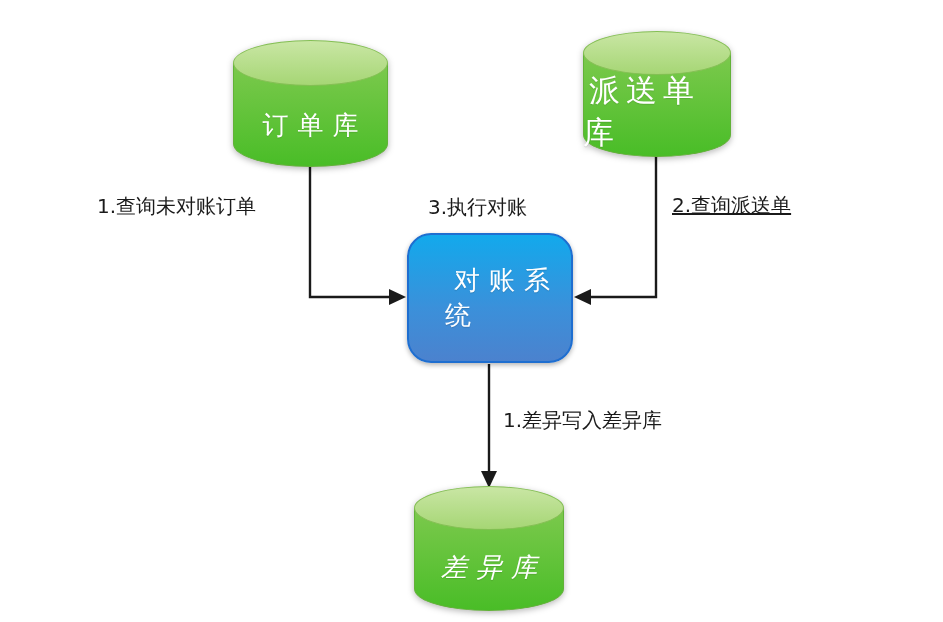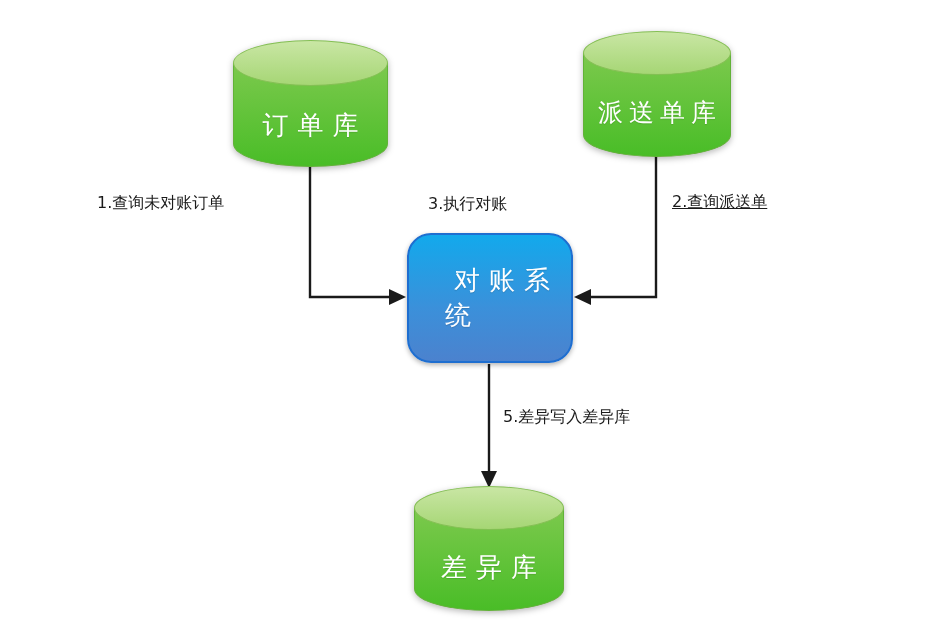--- a/index.html
+++ b/index.html
@@ -53,24 +53,24 @@
   
   .cyl-order { left:233px; top:40px; width:155px; height:127px; }
   .cyl-order .cyl-top { height:46px; }
   .cyl-order .cyl-body { top:23px; border-radius:0 0 50% 50% / 0 0 23px 23px; }
   .cyl-order .cyl-label { top:58px; bottom:14px; }
 
   
   .cyl-delivery { left:583px; top:31px; width:148px; height:126px; }
   .cyl-delivery .cyl-top { height:44px; }
   .cyl-delivery .cyl-body { top:22px; border-radius:0 0 50% 50% / 0 0 22px 22px; }
-  .cyl-delivery .cyl-label { top:52px; bottom:16px; letter-spacing:6px; text-indent:6px; font-size:25px; }
+  .cyl-delivery .cyl-label { top:52px; bottom:16px; letter-spacing:6px; text-indent:6px; font-size:31px; }
 
   
-  .cyl-diff { left:414px; top:486px; width:150px; height:125px; }
+  .cyl-diff { left:414px; top:486px; width:150px; height:125px;font-style:italic; }
   .cyl-diff .cyl-top { height:44px; }
   .cyl-diff .cyl-body { top:22px; border-radius:0 0 50% 50% / 0 0 22px 22px; }
   .cyl-diff .cyl-label { top:52px; bottom:14px; }
 
   
   .process-box {
     position:absolute; left:407px; top:233px; width:166px; height:130px;
     border-radius:24px;
     background:linear-gradient(180deg, var(--process-top) 0%, var(--process-mid) 58%, var(--process-bottom) 100%);
     border:2px solid var(--process-border);
@@ -79,21 +79,21 @@
     z-index:4;
     padding-left:36px;
   }
   .process-label {
     color:var(--node-text); font-size:26px; letter-spacing:9px; text-indent:9px;
     text-shadow:0 1px 1px rgba(0,0,0,0.15);
   }
 
   
   .edge-label {
-    position:absolute; color:var(--label-text); font-size:16px;
+    position:absolute; color:var(--label-text); font-size:20px;
     white-space:nowrap; z-index:5;
   }
   .edge-label-1 { left:97px;  top:193px; }
   .edge-label-3 { left:428px; top:194px;text-align:right; }
   .edge-label-2 { left:672px; top:192px;text-decoration:underline; }
   .edge-label-4 { left:503px; top:407px; }
 </style>
 </head>
 <body>
 
@@ -128,15 +128,15 @@
 
   <div class="cylinder cyl-diff">
     <div class="cyl-body"></div>
     <div class="cyl-top"></div>
     <div class="cyl-label">差异库</div>
   </div>
 
   <div class="edge-label edge-label-1">1.查询未对账订单</div>
   <div class="edge-label edge-label-2">2.查询派送单</div>
   <div class="edge-label edge-label-3">3.执行对账</div>
-  <div class="edge-label edge-label-4">5.差异写入差异库</div>
+  <div class="edge-label edge-label-4">1.差异写入差异库</div>
 
 </div>
 
 </body></html>

